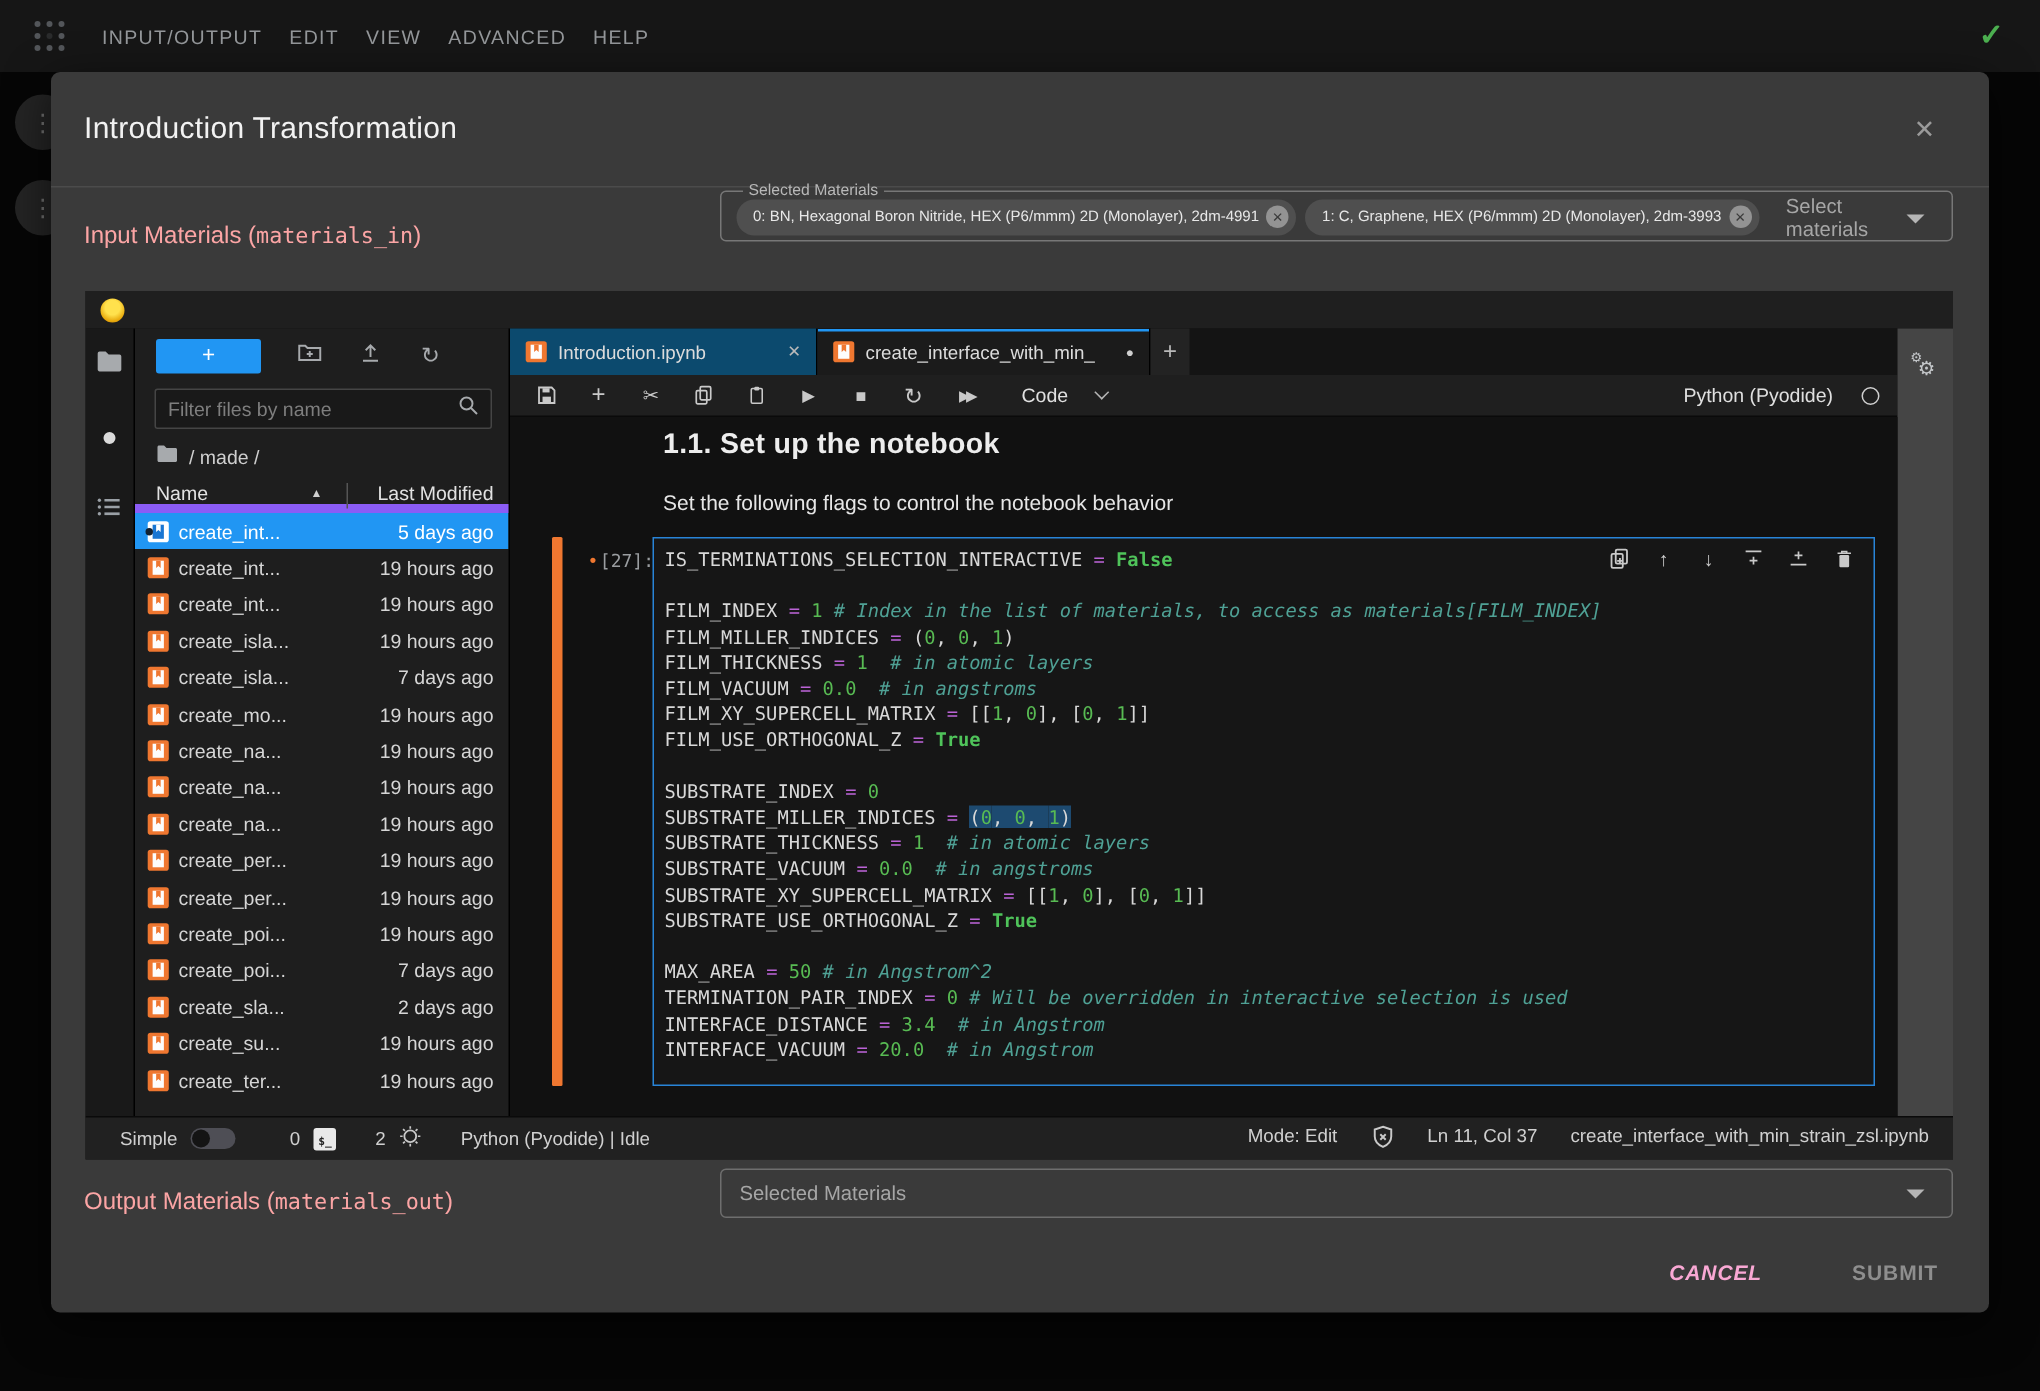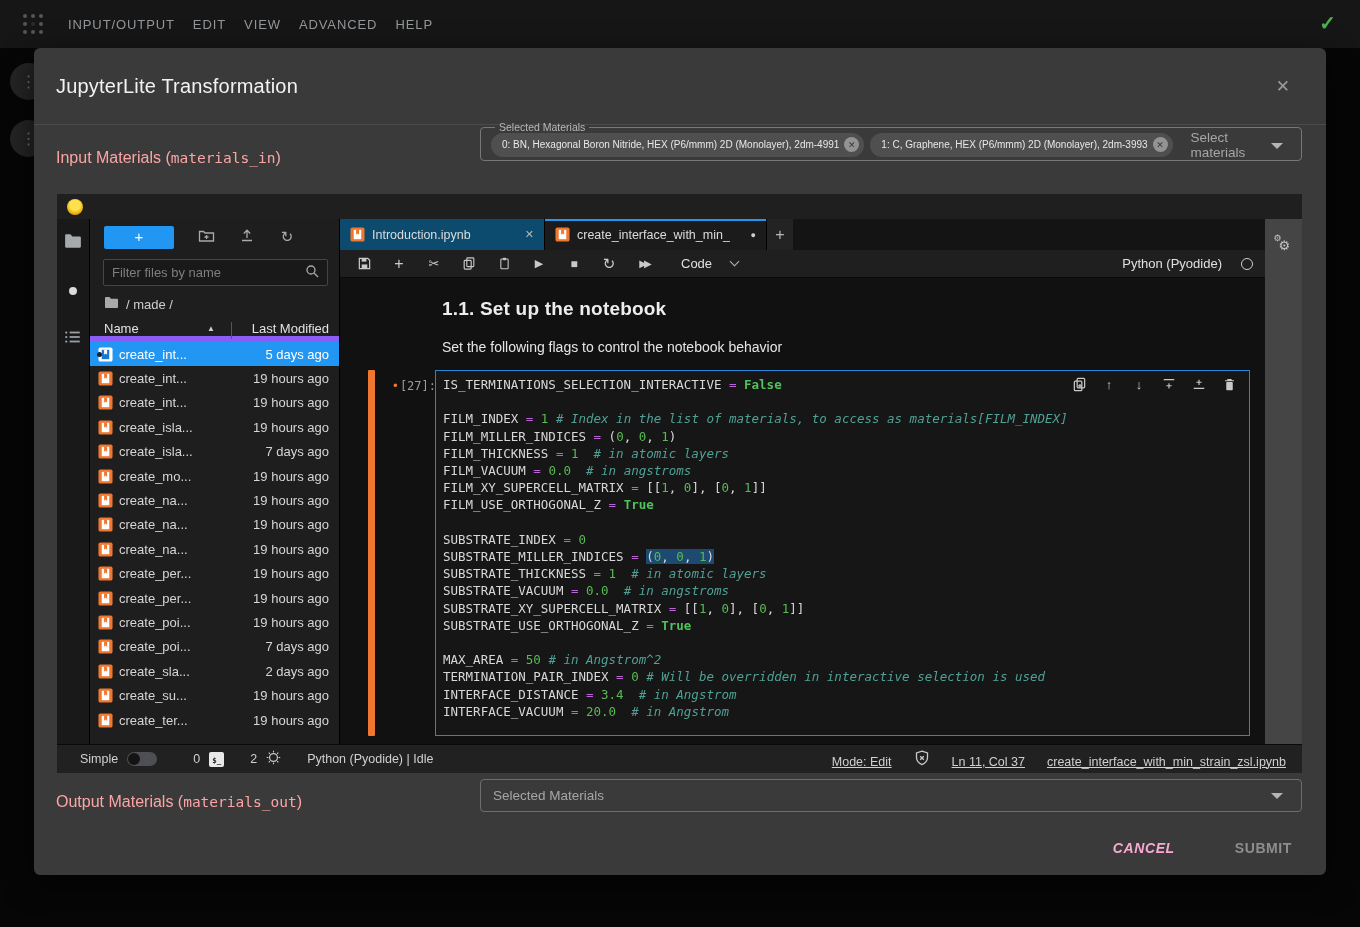--- a/index.html
+++ b/index.html
@@ -111,21 +111,21 @@
     align-items:center; padding:0 12px 0 16px; gap:19px; flex:none; color:#c9c9c9; }
   .tbi { width:16px; text-align:center; font-size:13px; cursor:pointer; display:inline-flex;
     align-items:center; justify-content:center; }
   .celltype { color:#e0e0e0; font-size:13px; margin-left:10px; cursor:pointer; }
   .chev { width:7px; height:7px; border-right:1.6px solid #b5b5b5; border-bottom:1.6px solid #b5b5b5;
     transform:rotate(45deg); margin-top:-4px; cursor:pointer; }
   .ffwd { letter-spacing:-3px; font-size:10px; }
   .kernel-name { margin-left:auto; color:#e0e0e0; font-size:13px; }
   .kernel-circle { width:12px; height:12px; border:1.5px solid #cfcfcf; border-radius:50%; }
 
-  .jl-notebook { flex:1; background:#111; position:relative; overflow:hidden; padding-top:20px; }
+  .jl-notebook { flex:1; background:#111; position:relative; overflow:hidden; padding-top:8px; }
   .md-cell { margin-left:102px; }
   .md-cell h2 { color:#ededed; font-size:19px; font-weight:bold; letter-spacing:.2px; }
   .md-cell p { color:#e6e6e6; font-size:14px; margin-top:19px; }
   .cell { position:relative; margin-top:15px; height:372px; }
   .collapser { position:absolute; left:28px; top:0; bottom:6px; width:7px; background:#ef7730;
     border-radius:1px; cursor:pointer; }
   .prompt { position:absolute; left:36px; top:9px; width:60px; text-align:right;
     font-family:"DejaVu Sans Mono", monospace; font-size:12px; color:#9a9da0; white-space:nowrap; }
   .pdot { color:#ef7730; margin-right:1px; }
   .editor { position:absolute; left:95px; right:15px; top:0; bottom:6px; background:#161616;
@@ -151,21 +151,21 @@
 
   
   .jl-status { height:29px; background:#212121; border-top:1px solid #0a0a0a; display:flex;
     align-items:center; padding:0 16px 0 23px; color:#d0d0d0; font-size:12.5px; flex:none; gap:9px; }
   .toggle { width:30px; height:14px; border-radius:7px; background:#4e4e55; position:relative; cursor:pointer; }
   .toggle i { position:absolute; left:1px; top:1px; width:12px; height:12px; border-radius:50%; background:#141414; }
   .sb-gap { width:18px; } .sb-gap2 { width:8px; }
   .term-badge { width:15px; height:15px; background:#e9e9e9; border-radius:2px; color:#222;
     font-family:"DejaVu Sans Mono",monospace; font-size:7.5px; font-weight:bold; display:flex;
     align-items:flex-end; justify-content:center; padding-bottom:2px; }
-  .sb-right { margin-left:auto; display:flex; align-items:flex-end; gap:22px;text-decoration:underline; }
+  .sb-right { margin-left:auto; display:flex; align-items:flex-start; gap:22px; }
 
   
   .output-row { position:absolute; left:0; top:730px; width:100%; height:48px; }
   .output-row .io-label { position:absolute; left:22px; top:15px; }
   .select-box { position:absolute; left:446px; top:1px; width:822px; height:33px; border:1px solid #6e6e6e;
     border-radius:4px; display:flex; align-items:center; padding:0 10px 0 12px; cursor:pointer; }
   .select-box .ph { color:#a6a6a6; font-size:13.5px; }
   .select-box .caret { margin-top:0; }
   .modal-actions { position:absolute; right:24px; top:784px; display:flex; gap:40px; align-items:center; }
   .modal-actions button { background:none; border:none; font-size:14px; font-weight:bold;
@@ -203,21 +203,21 @@
         <span class="tb-item">HELP</span>
       </nav>
     <span class="topbar-check">✓</span>
   </div>
 
   <div class="bg-kebab k1">⋮</div>
   <div class="bg-kebab k2">⋮</div>
 
   <div class="modal">
     <div class="modal-header">
-      <h1>JupyterLite Transformation</h1>
+      <h1>Introduction Transformation</h1>
       <span class="modal-close">✕</span>
     </div>
 
     <div class="input-row">
       <div class="io-label"><span>Input Materials (</span><code>materials_in</code><span>)</span></div>
       <fieldset class="materials-box">
         <legend>Selected Materials</legend>
         <div class="chips" id="chips">
             <div class="chip">
               <span class="chip-label">0: BN, Hexagonal Boron Nitride, HEX (P6/mmm) 2D (Monolayer), 2dm-4991</span>

